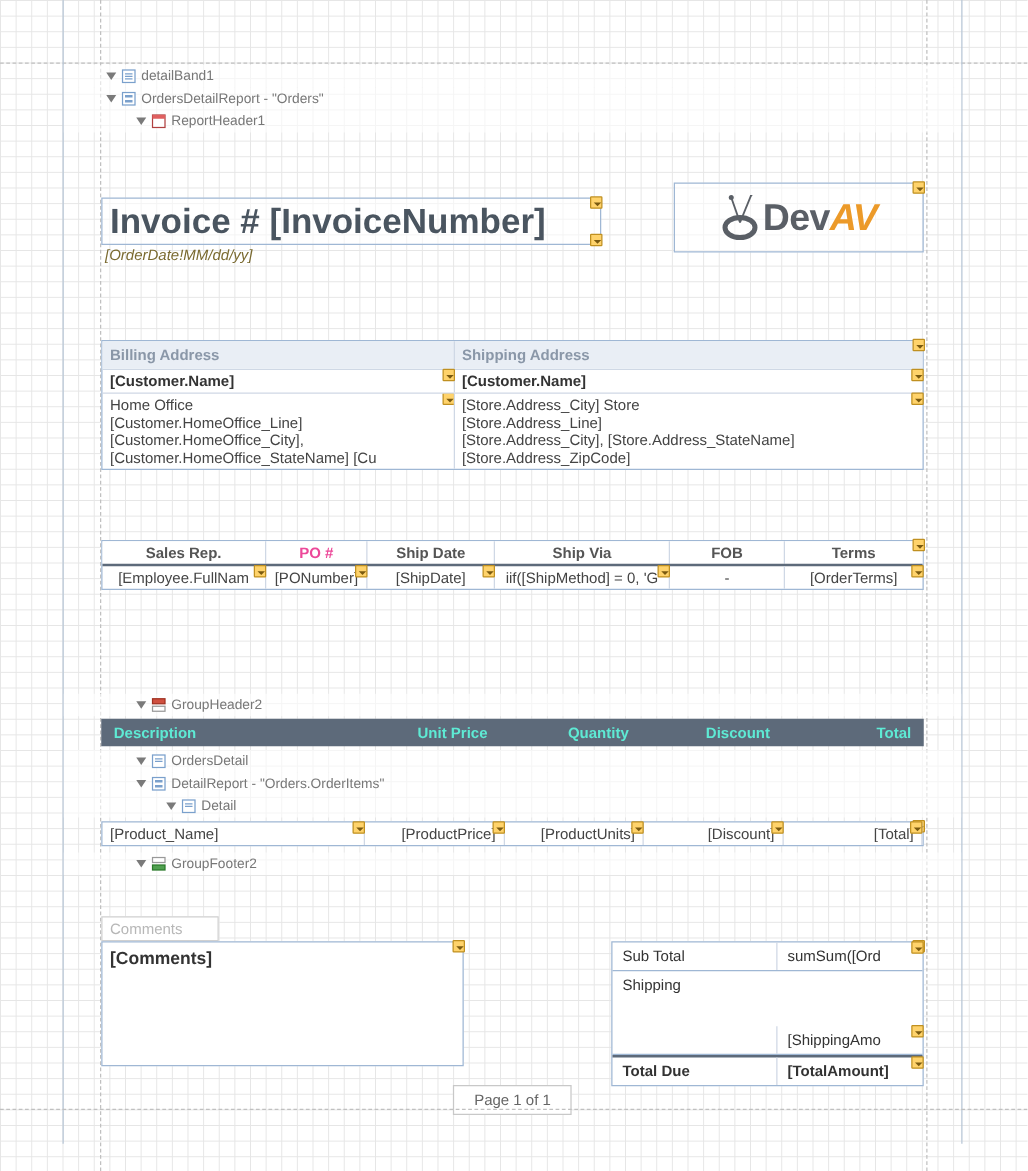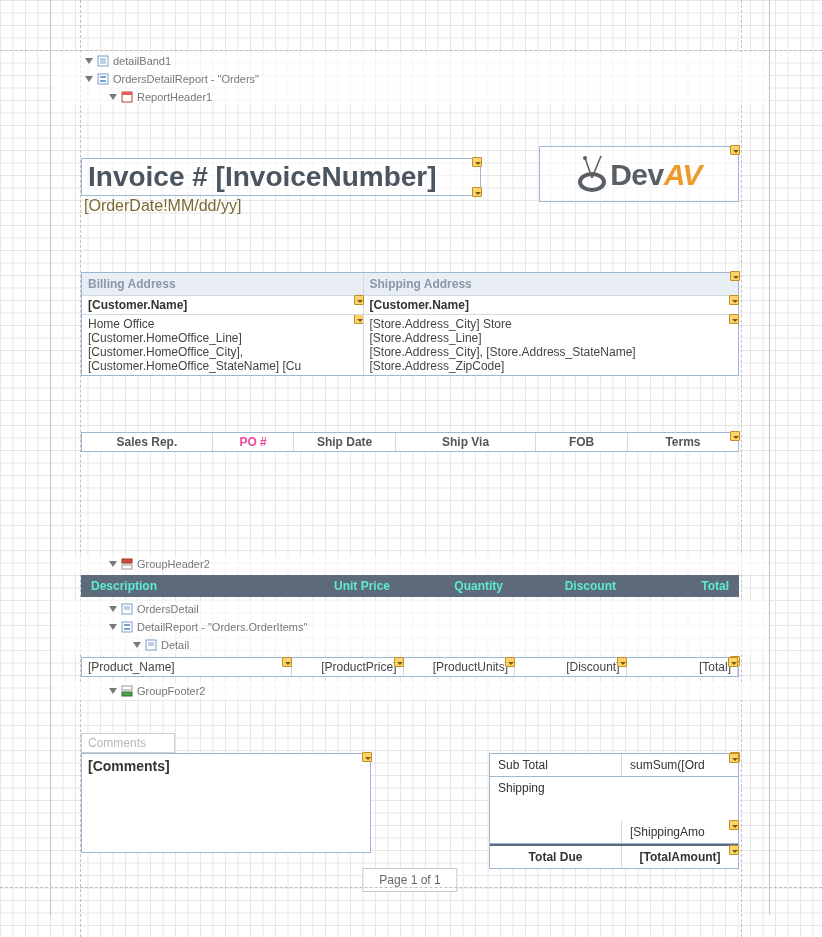--- a/index.html
+++ b/index.html
@@ -109,21 +109,21 @@
 
   .logo {
     display:flex; align-items:flex-end; gap:4px;
     font-weight:700;
   }
   .logo .dev { color:#5a5f66; font-size:30px; letter-spacing:-0.5px; }
   .logo .av { color:#ec9a29; font-size:30px; font-style:italic; letter-spacing:-1px; }
 
   .small-table { border:1px solid #9fb7d4; background:#fff; position:relative; }
   .small-table .r { display:flex; border-bottom:1px solid #9fb7d4; }
-  .small-table .r:last-child{border-bottom:none;text-align:center;}
+  .small-table .r:last-child{border-bottom:none;}
   .small-table .c { padding:4px 8px; flex:1; }
 
   .comments-box { border:1px solid #9fb7d4; background:#fff; height:100px; padding:4px 6px; position:relative;font-weight:bold;}
   .comments-lbl { border:1px solid #d0d0d0; color:#b7b7b7; background:#fff; display:inline-block; padding:2px 28px 2px 6px; }
 
   .page-footer { border:1px solid #c8c8c8; background:#fff; padding:4px 16px; color:#666; position:absolute;}
 </style>
 </head>
 <body>
 
@@ -170,21 +170,21 @@
     </div>
 
     <div class="content" style="top:158px;">
       <div style="display:flex; gap:40px; align-items:flex-start;">
         <div style="flex:0 0 400px;">
           <div class="sel-box" style="padding:2px 6px;">
             <span style="font-size:28px; font-weight:700; color:#4a5560;">Invoice # [InvoiceNumber]</span>
             <div class="smart-tag" style="right:-2px; top:-2px;"></div>
             <div class="smart-tag" style="right:-2px; bottom:-2px;"></div>
           </div>
-          <div style="color:#7a6a30; font-size:16px; padding:1px 3px;">[OrderDate!MM/dd/yy]</div>
+          <div style="color:#7a6a30; font-size:12px; padding:1px 3px;font-style:italic;">[OrderDate!MM/dd/yy]</div>
         </div>
         <div class="sel-box" style="flex:0 0 200px; height:56px; display:flex; align-items:center; justify-content:center; margin-top:-12px; margin-left:auto;">
           <div style="position:relative;">
             <svg width="30" height="36" viewBox="0 0 30 36" style="vertical-align:bottom;">
               <line x1="15" y1="22" x2="8" y2="2" stroke="#5a5f66" stroke-width="1.5"></line>
               <line x1="15" y1="22" x2="24" y2="0" stroke="#5a5f66" stroke-width="1.5"></line>
               <circle cx="8" cy="2" r="2" fill="#5a5f66"></circle>
               <circle cx="24" cy="0" r="1" fill="#5a5f66"></circle>
               <ellipse cx="15" cy="26" rx="12" ry="8" fill="none" stroke="#5a5f66" stroke-width="4"></ellipse>
             </svg>
@@ -230,20 +230,28 @@
     <div class="content" style="top:432px;">
       <div class="tbl" style="position:relative;">
         <div class="smart-tag" style="right:-2px; top:-2px;"></div>
         <div class="row" style="background:#fff;">
           <div class="cell" style="flex:1.2; font-weight:700; color:#555; text-align:center;">Sales Rep.</div>
           <div class="cell" style="flex:0.7; font-weight:700; color:#ec4899; text-align:center;">PO #</div>
           <div class="cell" style="flex:0.9; font-weight:700; color:#555; text-align:center;">Ship Date</div>
           <div class="cell" style="flex:1.3; font-weight:700; color:#555; text-align:center;">Ship Via</div>
           <div class="cell" style="flex:0.8; font-weight:700; color:#555; text-align:center;">FOB</div>
           <div class="cell" style="flex:1.0; font-weight:700; color:#555; text-align:center;">Terms</div>
+        </div>
+        <div class="row" style="border-top:2px solid #5d6a7a; position:relative;">
+          <div class="cell" style="flex:1.2; text-align:center; position:relative;">[Employee.FullNam<div class="smart-tag" style="right:-1px;top:-1px;"></div></div>
+          <div class="cell" style="flex:0.7; text-align:center; position:relative;">[PONumber]<div class="smart-tag" style="right:-1px;top:-1px;"></div></div>
+          <div class="cell" style="flex:0.9; text-align:center; position:relative;">[ShipDate]<div class="smart-tag" style="right:-1px;top:-1px;"></div></div>
+          <div class="cell" style="flex:1.3; text-align:center; position:relative;">iif([ShipMethod] = 0, 'G<div class="smart-tag" style="right:-1px;top:-1px;"></div></div>
+          <div class="cell" style="flex:0.8; text-align:center;">-</div>
+          <div class="cell" style="flex:1.0; text-align:center; position:relative;">[OrderTerms]<div class="smart-tag" style="right:-1px;top:-1px;"></div></div>
         </div>
       </div>
     </div>
 
     <div class="band-head" style="position:absolute; top:555px; left:0; right:0; padding-left:58px;">
       <span class="tri"></span>
       <span class="band-icon">
         <svg viewBox="0 0 12 12">
             <rect x="1" y="1" width="10" height="4" fill="#d05040" stroke="#a03020"></rect>
             <rect x="1" y="7" width="10" height="4" fill="#fff" stroke="#999"></rect>

